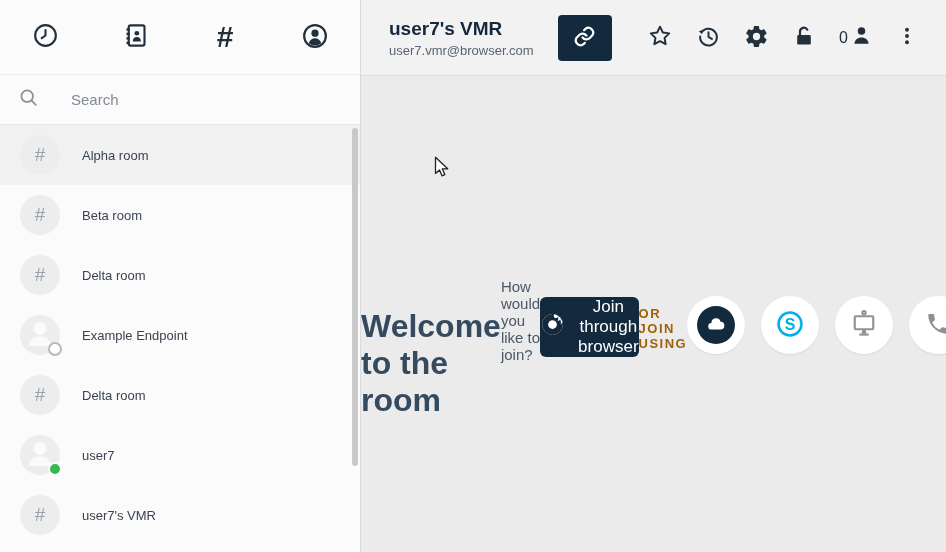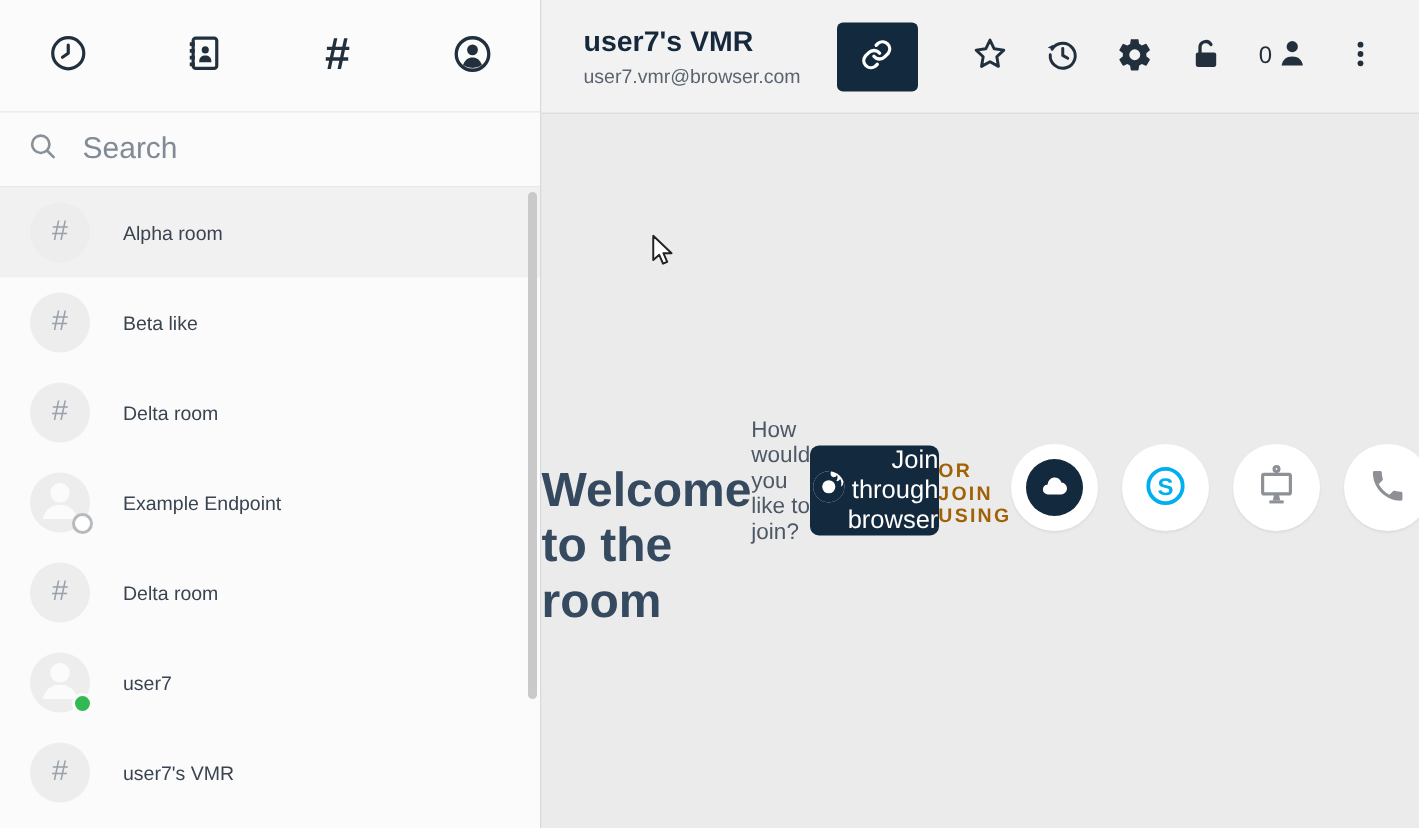--- a/index.html
+++ b/index.html
@@ -12,21 +12,21 @@
   .nav-bar { height:75px; display:flex; align-items:center; justify-content:space-around;
              border-bottom:1px solid #ececed; color:#22303e; }
   .nav-btn { width:44px; height:44px; display:flex; align-items:center; justify-content:center;
              background:none; border:none; color:#22303e; cursor:pointer; }
   .nav-hash { font-size:30px; font-weight:700; line-height:1; }
 
   .search-row { height:50px; display:flex; align-items:center; gap:16px; padding:0 18px;
                 border-bottom:1px solid #e8e8e9; }
   .search-row svg { flex:0 0 auto; color:#8a9098; }
   .search-input { border:none; outline:none; background:transparent; width:100%;
-                  font-size:20px; color:#3a4450; font-family:"Liberation Sans", sans-serif; }
+                  font-size:15px; color:#3a4450; font-family:"Liberation Sans", sans-serif;margin-left:16px; }
   .search-input::placeholder { color:#828a95; }
 
   .list { position:relative; }
   .row { height:60px; display:flex; align-items:center; gap:22px; padding:0 20px; cursor:pointer; }
   .row.selected { background:#f1f1f2; }
   .avatar { position:relative; flex:0 0 auto; width:40px; height:40px; border-radius:50%;
             background:#ededee; display:flex; align-items:center; justify-content:center; }
   .avatar-hash { font-size:19px; color:#99a1ab; font-weight:400; }
   .badge { position:absolute; right:-2px; bottom:-1px; width:14px; height:14px; border-radius:50%; }
   .badge.online  { background:#31ba51; border:2px solid #fbfbfc; }
@@ -49,21 +49,21 @@
               display:flex; align-items:center; justify-content:center; }
   .count { display:flex; align-items:center; gap:2px; font-size:16px; color:#22303e; cursor:pointer; }
 
   
   .main { position:absolute; left:361px; top:76px; width:585px; height:476px;
           display:flex; flex-direction:row; align-items:center; }
   .welcome-title { margin-top:98px; font-size:32px; font-weight:700; color:#354a5f; }
   .welcome-sub { margin-top:12px; font-size:15px; color:#4c5865; }
   .join-btn { margin-top:26px; width:370px; height:60px; background:#13293d; color:#fff;
               border:none; border-radius:6px; font-size:17px; font-family:"Liberation Sans", sans-serif;
-              display:flex; align-items:center; justify-content:center; cursor:pointer;text-align:right; }
+              display:flex; align-items:center; justify-content:center; gap:13px; cursor:pointer; }
   .divider-label { margin-top:28px; font-size:13px; font-weight:700; letter-spacing:1.5px; color:#a16207; }
   .method-row { margin-top:22px; display:flex; gap:16px; }
   .method-btn { width:58px; height:58px; border-radius:50%; background:#fff; border:none;
                 display:flex; align-items:center; justify-content:center; cursor:pointer;
                 box-shadow:0 1px 2px rgba(0,0,0,0.07); }
   .cloud-disc { width:38px; height:38px; border-radius:50%; background:#13293d;
                 display:flex; align-items:center; justify-content:center; }
 
   .cursor { position:absolute; left:434px; top:156px; pointer-events:none; }
 </style>
@@ -126,21 +126,21 @@
         <span class="avatar">
             <span class="avatar-hash">#</span>
           </span>
         <span class="row-label">Alpha room</span>
       </div>
 
       <div class="row">
         <span class="avatar">
             <span class="avatar-hash">#</span>
           </span>
-        <span class="row-label">Beta like</span>
+        <span class="row-label">Beta room</span>
       </div>
 
       <div class="row">
         <span class="avatar">
             <span class="avatar-hash">#</span>
           </span>
         <span class="row-label">Delta room</span>
       </div>
 
       <div class="row">

